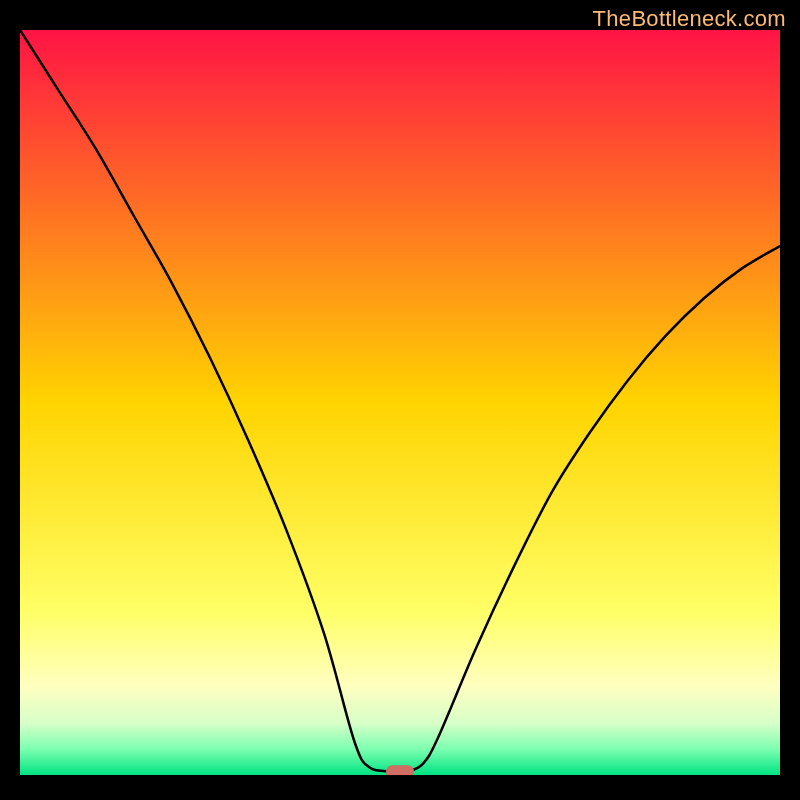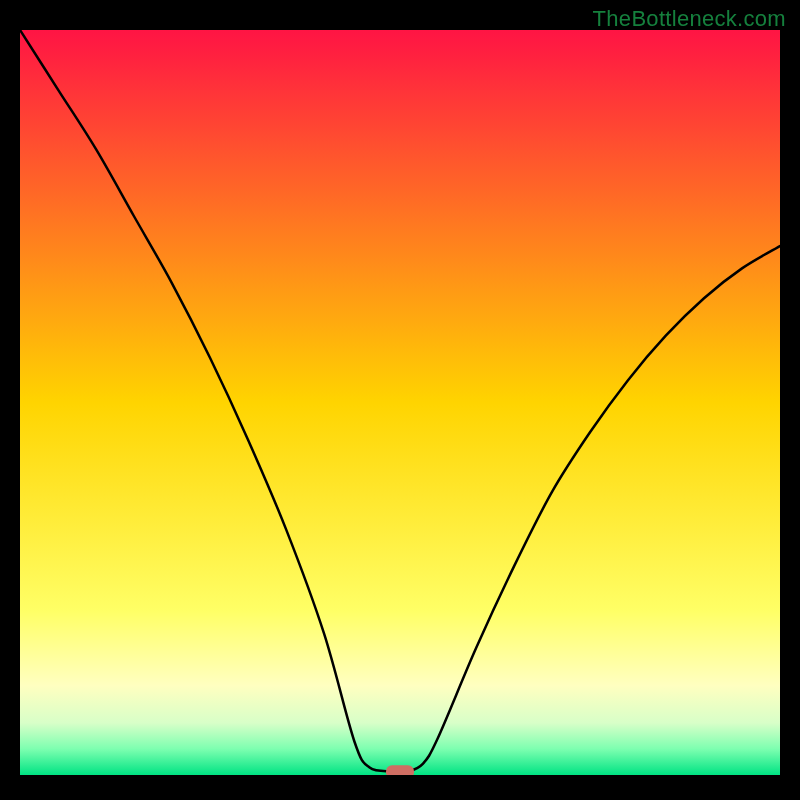--- a/index.html
+++ b/index.html
@@ -14,21 +14,21 @@
   .frame {
     position: relative;
     width: 800px;
     height: 800px;
     background: #000;
   }
   .watermark {
     position: absolute;
     top: 6px;
     right: 14px;
-    color: #15803d;
+    color: #fdba74;
     font-size: 22px;
     font-weight: 500;
     letter-spacing: 0.3px;
     user-select: none;
   }
   .plot-area {
     position: absolute;
     left: 20px;
     top: 30px;
     width: 760px;

